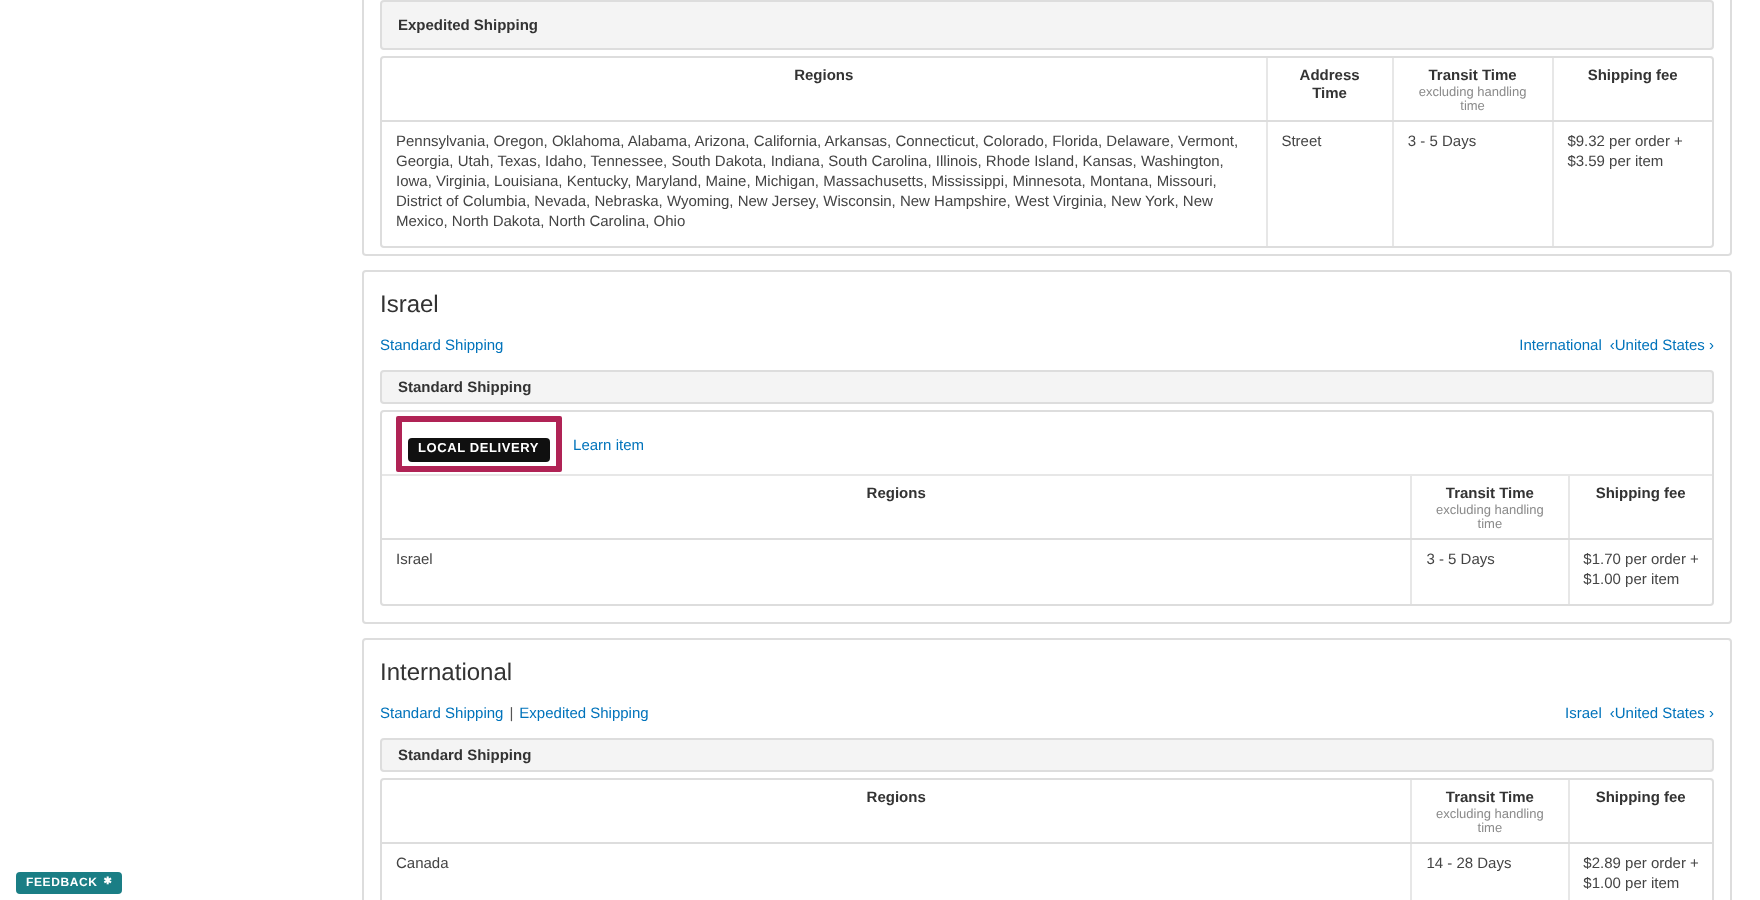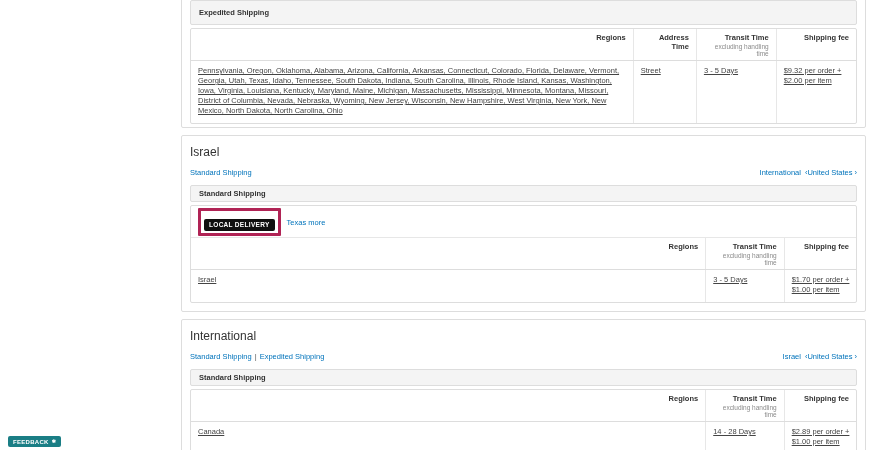--- a/index.html
+++ b/index.html
@@ -10,23 +10,23 @@
   .card { border:1px solid #ddd; border-radius:2px; background:#fff; padding:8px; margin-bottom:7px; }
   .card-top { margin-top:-9px; padding-bottom:3px; }
 
   .subbar { background:#f4f4f4; border:1px solid #ddd; border-radius:2px;
     font-size:7.5px; font-weight:bold; color:#333; padding:3px 8px; margin-bottom:3px; }
   .card-top .subbar { padding:7px 8px; }
 
   .tablebox { border:1px solid #ddd; border-radius:2px; background:#fff; }
 
   table { width:100%; border-collapse:collapse; table-layout:fixed; }
-  th { font-size:7.5px; font-weight:bold; color:#333; text-align:right;
+  th { font-size:7.5px; font-weight:bold; color:#333; text-align:center;
     padding:4px 7px 3px; vertical-align:top; border-bottom:1px solid #ddd; }
-  td { font-size:7.5px; color:#444; padding:5px 7px 7px; line-height:10px; vertical-align:top;text-decoration:underline; }
+  td { font-size:7.5px; color:#444; padding:5px 7px 7px; line-height:10px; vertical-align:top; }
   th + th, td + td { border-left:1px solid #e7e7e7; }
   .note { font-weight:400; color:#8a8a8a; font-size:6.5px; margin-top:1px; }
   .fee-line { white-space:nowrap; }
 
   h2 { font-size:12px; font-weight:400; color:#333; margin:1px 0 9px; }
   .linkrow { display:flex; align-items:center; font-size:7.5px; margin-bottom:8px; }
   .linkrow a { color:#0073bb; text-decoration:none; cursor:pointer; }
   .sep { color:#555; margin:0 3px; }
   .nav-right { margin-left:auto; display:flex; gap:4px; }
 
@@ -76,21 +76,21 @@
             <th>Shipping fee</th>
           </tr>
         </thead>
         <tbody>
           <tr>
             <td>Pennsylvania, Oregon, Oklahoma, Alabama, Arizona, California, Arkansas, Connecticut, Colorado, Florida, Delaware, Vermont, Georgia, Utah, Texas, Idaho, Tennessee, South Dakota, Indiana, South Carolina, Illinois, Rhode Island, Kansas, Washington, Iowa, Virginia, Louisiana, Kentucky, Maryland, Maine, Michigan, Massachusetts, Mississippi, Minnesota, Montana, Missouri, District of Columbia, Nevada, Nebraska, Wyoming, New Jersey, Wisconsin, New Hampshire, West Virginia, New York, New Mexico, North Dakota, North Carolina, Ohio</td>
             <td>Street</td>
             <td>3 - 5 Days</td>
             <td>
               <div class="fee-line">$9.32 per order +</div>
-              <div class="fee-line">$2.00 per item</div>
+              <div class="fee-line">$3.59 per item</div>
             </td>
           </tr>
         </tbody>
       </table>
     </div>
   </section>
 
   <section class="card">
     <h2>Israel</h2>
     <div class="linkrow">
@@ -101,21 +101,21 @@
       </span>
     </div>
     <div class="subbar">
       <span>Standard Shipping</span>
     </div>
     <div class="tablebox">
       <div class="badge-row">
         <span class="annotation">
           <span class="badge">LOCAL DELIVERY</span>
         </span>
-        <a class="learn">Texas more</a>
+        <a class="learn">Learn item</a>
       </div>
       <table class="t3">
         <colgroup>
             <col>
             <col>
             <col>
           </colgroup>
         <thead>
           <tr>
             <th>Regions</th>

